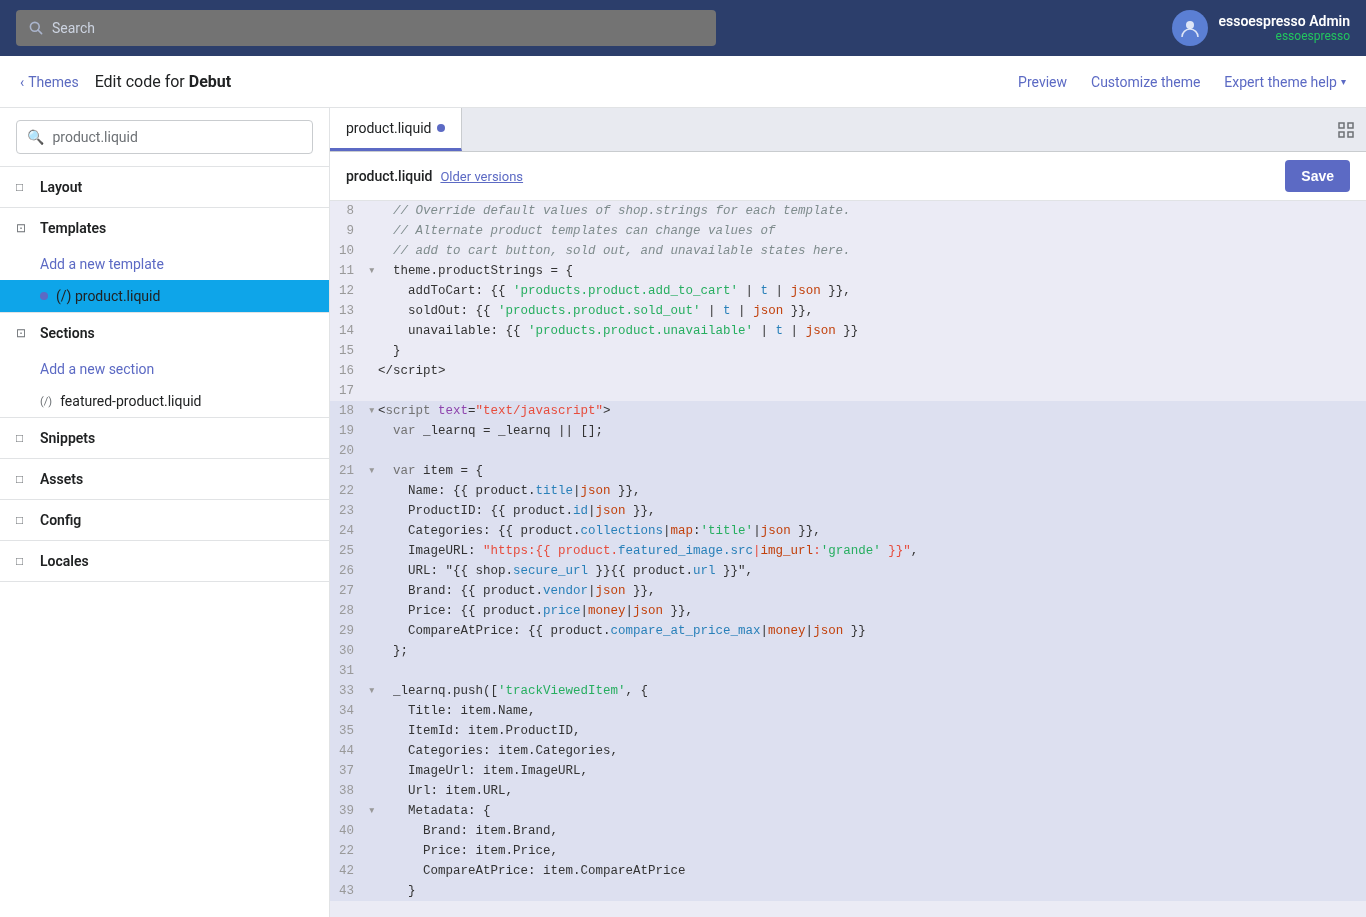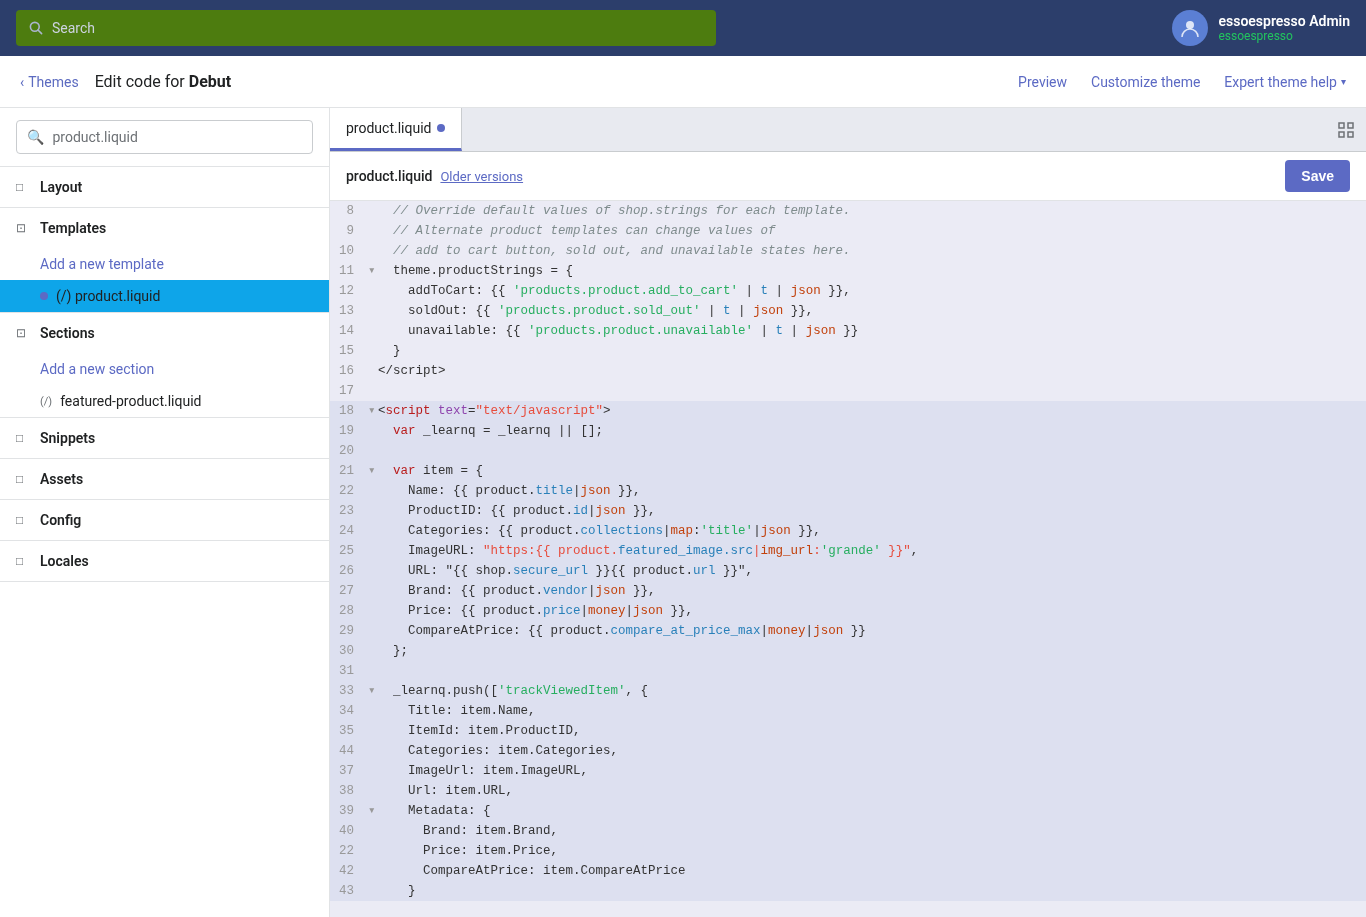--- a/index.html
+++ b/index.html
@@ -9,39 +9,39 @@
     .top-bar {
       background: #2c3e6b;
       height: 56px;
       display: flex;
       align-items: center;
       padding: 0 16px;
       gap: 12px;
     }
     .search-box {
       flex: 1;
-      background: #4d7c0f;
+      background: #737373;
       border-radius: 4px;
       display: flex;
       align-items: center;
       padding: 0 12px;
       height: 36px;
       gap: 8px;
       max-width: 700px;
     }
     .search-icon-svg { color: #aab4cc; flex-shrink: 0; }
     .search-input-text { color: #ccd3e0; font-size: 14px; }
     .user-area { display: flex; align-items: center; gap: 10px; margin-left: auto; }
     .avatar {
       width: 36px; height: 36px; border-radius: 50%;
       background: #5b7fd4;
       display: flex; align-items: center; justify-content: center;
       color: white; font-size: 16px;
     }
-    .user-info { color: white; }
+    .user-info { color: white; text-align: right; }
     .user-name { font-size: 14px; font-weight: 600; }
     .user-shop { font-size: 12px; color: #22c55e; }
 
     
     .secondary-nav {
       background: white;
       height: 52px;
       display: flex;
       align-items: center;
       padding: 0 20px;
@@ -204,21 +204,21 @@
     }
     .line-content {
       padding: 0 8px 0 0;
       white-space: pre;
       color: #333;
       vertical-align: top;
     }
     tr.highlighted { background: #dde0f0; }
 
     
-    .kw { color: #b91c1c; } 
+    .kw { color: #737373; } 
     .str { color: #e74c3c; } 
     .str-green { color: #27ae60; }
     .comment { color: #7f8c8d; font-style: italic; }
     .var-blue { color: #2980b9; }
     .filter { color: #c2410c; }
     .obj { color: #333; }
     .attr { color: #8e44ad; }
 
     
     .sidebar::-webkit-scrollbar { width: 6px; }

